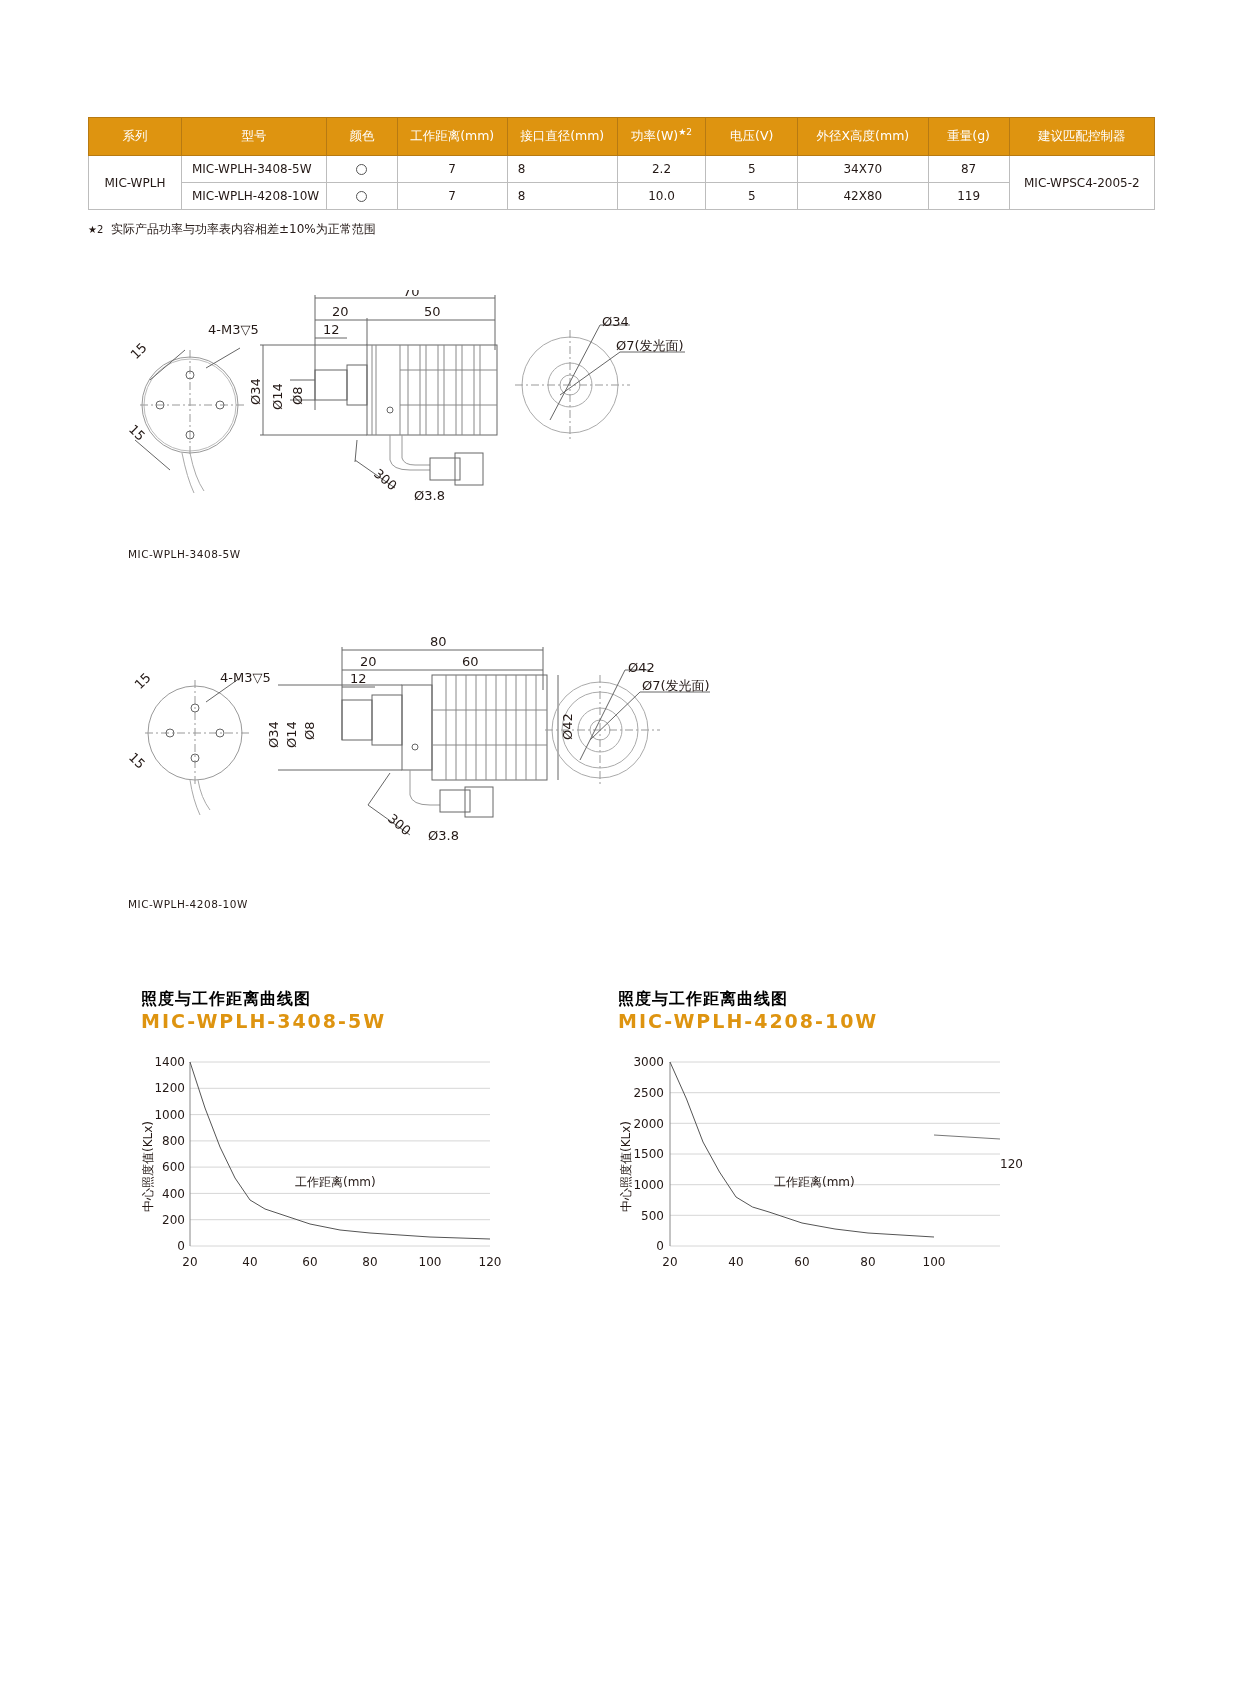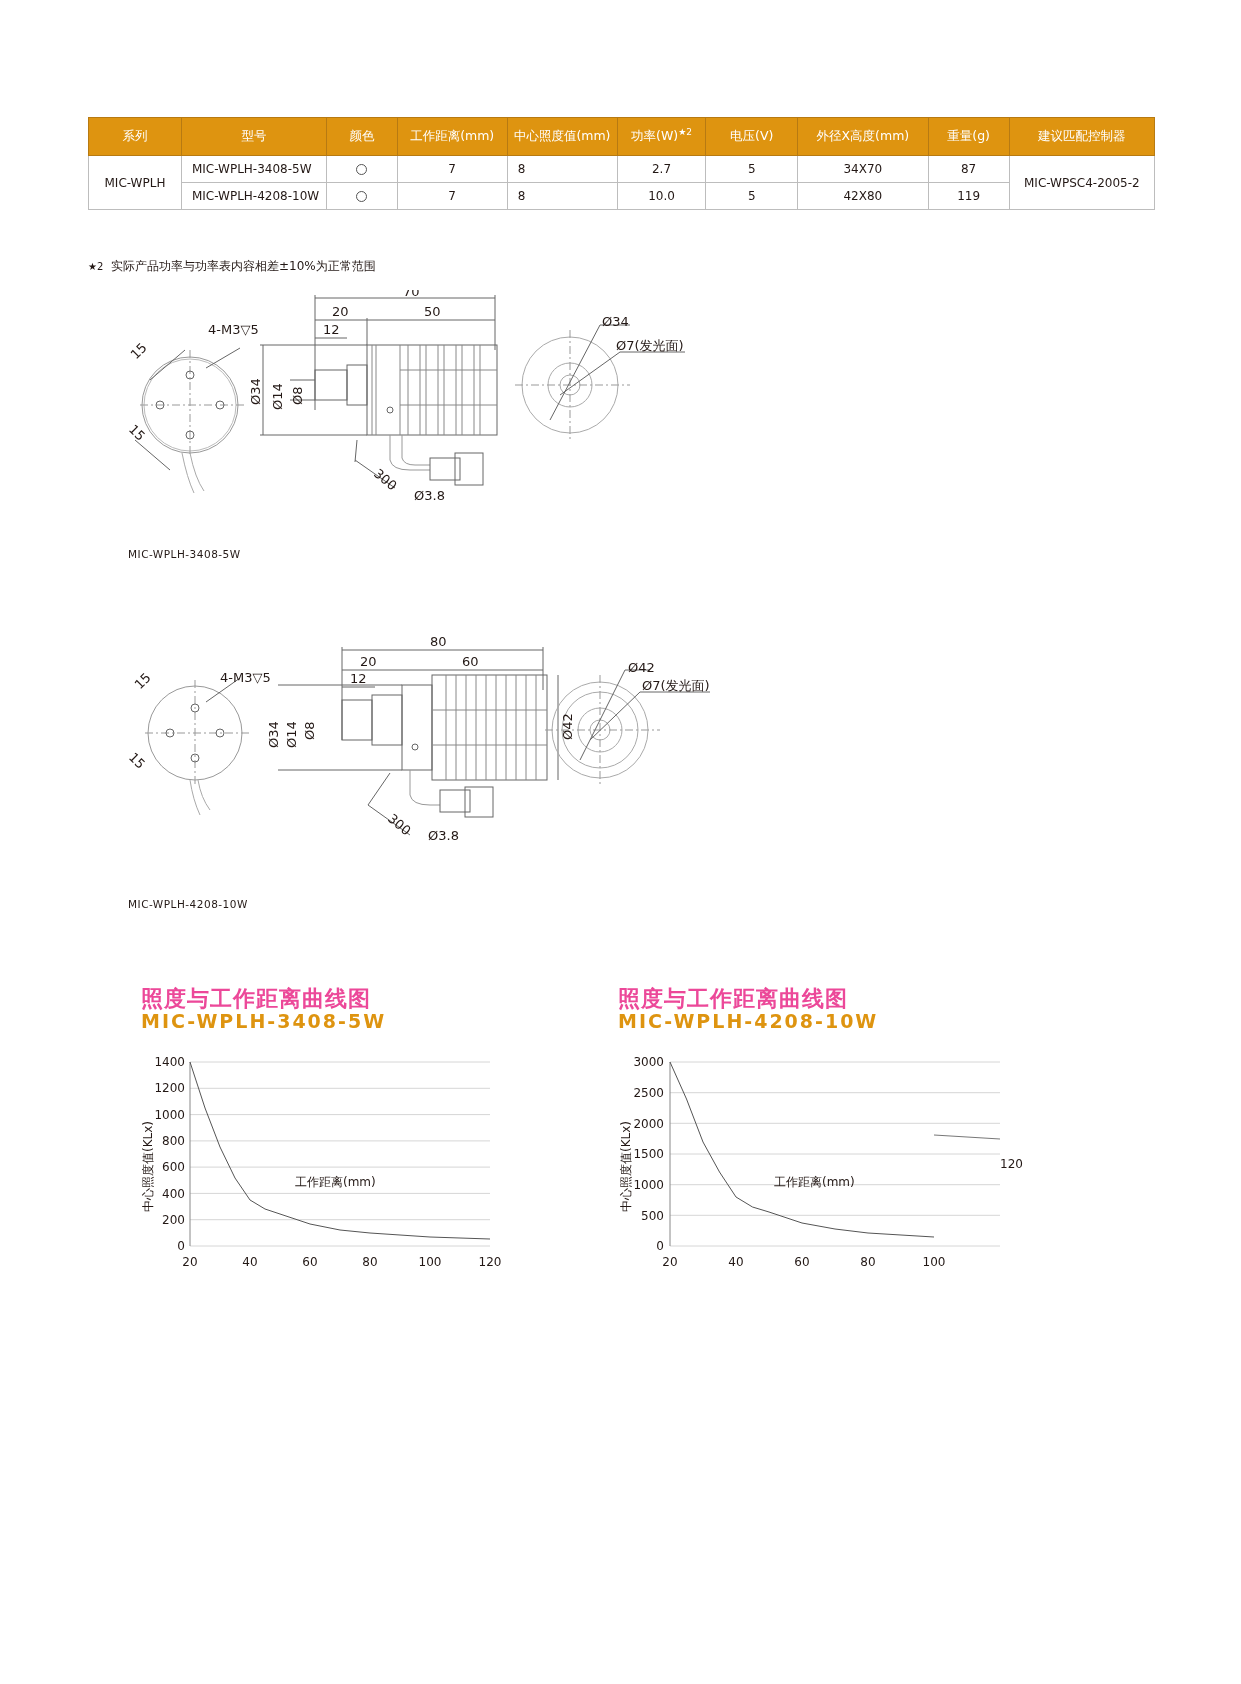--- a/index.html
+++ b/index.html
@@ -12,25 +12,25 @@
                border-collapse:collapse; font-size:12px; table-layout:fixed;border-radius:28px; }
   table.spec th { background:#de9410; color:#ffffff; font-weight:normal; height:37px;
                   border:1px solid #b77a12; font-size:12.5px; padding:0; }
   table.spec td { border:1px solid #bdbdbd; height:26px; text-align:center; padding:0;
                   font-size:12px; }
   table.spec td.left { text-align:left; padding-left:10px; }
   .circle { display:inline-block; width:9px; height:9px; border:1px solid #555;
             border-radius:50%; vertical-align:middle; }
   sup { font-size:9px; }
 
-  .footnote { left:88px; top:221px; font-size:12px;margin-top:37px; }
+  .footnote { left:88px; top:221px; font-size:12px; }
 
   .drawing-label { font-size:10.5px; letter-spacing:0.5px; }
 
-  .chart-title { font-weight:bold; color:#ec4899; font-size:22px; line-height:22px; letter-spacing:1px; }
+  .chart-title { font-weight:bold; color:#000000; font-size:16px; line-height:22px; letter-spacing:1px; }
   .chart-sub { font-weight:bold; color:#de9410; font-size:19px; line-height:22px; letter-spacing:2px; }
 
   svg text { font-family:"DejaVu Sans", "Liberation Sans", sans-serif; }
 </style>
 </head>
 <body>
 
 <table class="spec">
   <colgroup>
     <col style="width:87px">
@@ -43,34 +43,34 @@
       <col style="width:122px">
     <col style="width:76px">
       <col style="width:136px">
   </colgroup>
   <tbody>
       <tr>
     <th>系列</th>
     <th>型号</th>
     <th>颜色</th>
     <th>工作距离(mm)</th>
-    <th>中心照度值(mm)</th>
+    <th>接口直径(mm)</th>
     <th><span>功率(W)</span><sup>★2</sup></th>
     <th>电压(V)</th>
     <th>外径X高度(mm)</th>
     <th>重量(g)</th>
     <th>建议匹配控制器</th>
   </tr>
   <tr>
     <td rowspan="2">MIC-WPLH</td>
     <td class="left">MIC-WPLH-3408-5W</td>
     <td><span class="circle"></span></td>
     <td>7</td>
     <td class="left">8</td>
-    <td>2.7</td>
+    <td>2.2</td>
     <td>5</td>
     <td>34X70</td>
     <td>87</td>
     <td rowspan="2">MIC-WPSC4-2005-2</td>
   </tr>
   <tr>
     <td class="left">MIC-WPLH-4208-10W</td>
     <td><span class="circle"></span></td>
     <td>7</td>
     <td class="left">8</td>

